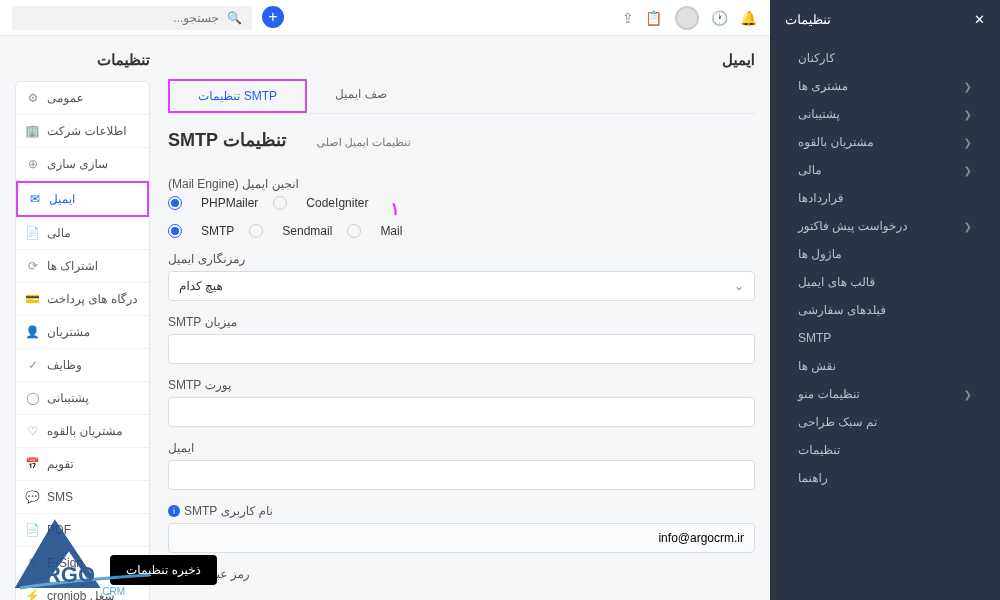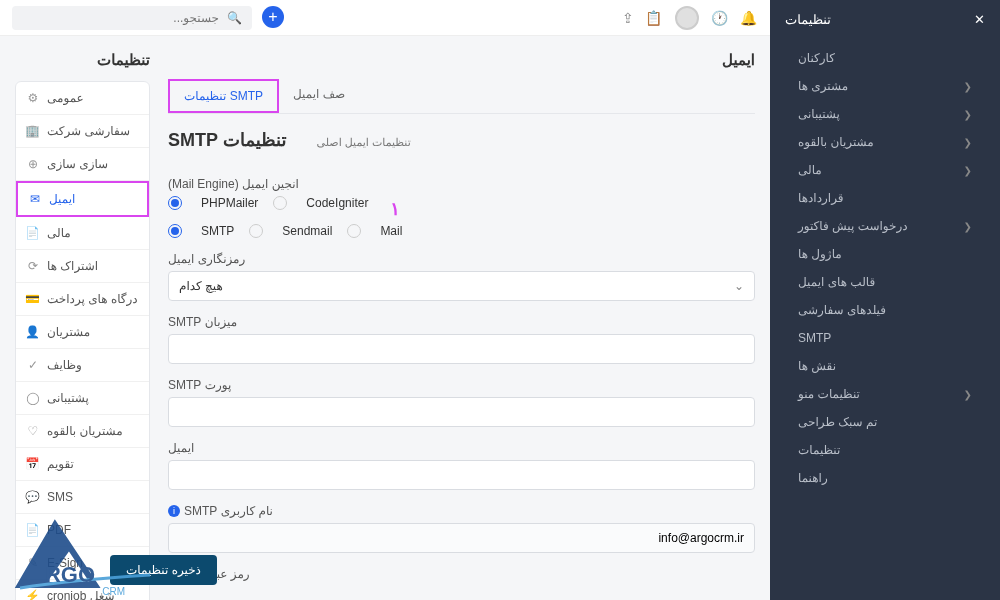--- a/index.html
+++ b/index.html
@@ -26,37 +26,37 @@
 .settings-menu { background: #fff; border: 1px solid #e5e7eb; border-radius: 6px; list-style: none; }
 .settings-menu li { padding: 9px 10px; border-bottom: 1px solid #f0f0f0; cursor: pointer; display: flex; align-items: center; gap: 7px; justify-content: flex-end; color: #555; font-size: 12px; }
 .settings-menu li:last-child { border-bottom: none; }
 .settings-menu li.active { color: #2563eb; border: 2px solid #d946ef; }
 .settings-menu .micon { font-size: 12px; color: #999; width: 14px; text-align: center; }
 .settings-menu li.active .micon { color: #2563eb; }
 .annotation { position: absolute; color: #d946ef; font-size: 18px; font-weight: bold; right: 370px; top: 162px; }
 .content { flex: 1; }
 .content-title { font-size: 15px; font-weight: bold; margin-bottom: 10px; text-align: right; }
 .tabs { display: flex; gap: 0; border-bottom: 1px solid #e5e7eb; margin-bottom: 15px; justify-content: flex-end; }
-.tab { padding: 8px 14px; cursor: pointer; font-size: 12px; color: #666; }
+.tab { padding: 8px 28px; cursor: pointer; font-size: 12px; color: #666; }
 .tab.active { color: #2563eb; border: 2px solid #d946ef; }
 .section-title { font-size: 18px; font-weight: bold; margin-bottom: 4px; text-align: right; }
 .section-sub { font-size: 11px; color: #777; margin-bottom: 14px; text-align: right; margin-left: 24px; }
 .field { margin-bottom: 14px; text-align: right; }
 .field-label { font-size: 12px; color: #555; margin-bottom: 5px; display: flex; justify-content: flex-end; gap: 4px; align-items: center; }
 .info-icon { width: 12px; height: 12px; border-radius: 50%; background: #2563eb; color: #fff; display: inline-flex; align-items: center; justify-content: center; font-size: 9px; }
 .radios { display: flex; gap: 15px; justify-content: flex-end; }
 .radio-opt { display: flex; align-items: center; gap: 19px; font-size: 12px; cursor: pointer; }
 .radio-dot { width: 14px; height: 14px; border-radius: 50%; border: 1px solid #ccc; display: inline-block; position: relative; }
 .radio-dot.checked { border-color: #2563eb; }
 .radio-dot.checked::after { content: ''; position: absolute; width: 8px; height: 8px; background: #2563eb; border-radius: 50%; top: 2px; left: 2px; }
 .text-input { width: 100%; padding: 7px 10px; border: 1px solid #d9dce1; border-radius: 4px; font-size: 12px; text-align: right; direction: rtl; }
 .select-input { width: 100%; padding: 7px 10px; border: 1px solid #d9dce1; border-radius: 4px; font-size: 12px; text-align: right; background: #fff; display: flex; justify-content: space-between; align-items: center; cursor: pointer; }
 .select-input .chev-d { color: #888; }
 .readonly { background: #fafbfc; }
-.save-btn { position: fixed; bottom: 15px; left: 110px; background: #0c4a6e; color: #fff; padding: 8px 16px; border: none; border-radius: 4px; font-size: 12px; cursor: pointer; }
+.save-btn { position: fixed; bottom: 15px; left: 110px; background: #000000; color: #fff; padding: 8px 16px; border: none; border-radius: 4px; font-size: 12px; cursor: pointer; }
 .logo-watermark { position: fixed; left: 0; bottom: 0; width: 160px; height: 90px; pointer-events: none; opacity: 0.9; }
 .logo-watermark svg { width: 100%; height: 100%; }
 </style>
 </head>
 <body>
 
 <div class="dark-sidebar">
   <div class="dark-sidebar-header">
     <span class="close-x">✕</span>
     <span>تنظیمات</span>
@@ -149,21 +149,21 @@
 <div class="main">
   <div class="layout">
     <div class="settings-nav">
       <div class="settings-title">تنظیمات</div>
       <ul class="settings-menu" id="settings-menu">
           <li>
             <span>عمومی</span>
             <span class="micon">⚙</span>
           </li>
           <li>
-            <span>سفارشی شرکت</span>
+            <span>اطلاعات شرکت</span>
             <span class="micon">🏢</span>
           </li>
           <li>
             <span>سازی سازی</span>
             <span class="micon">⊕</span>
           </li>
           <li class="active">
             <span>ایمیل</span>
             <span class="micon">✉</span>
           </li>

